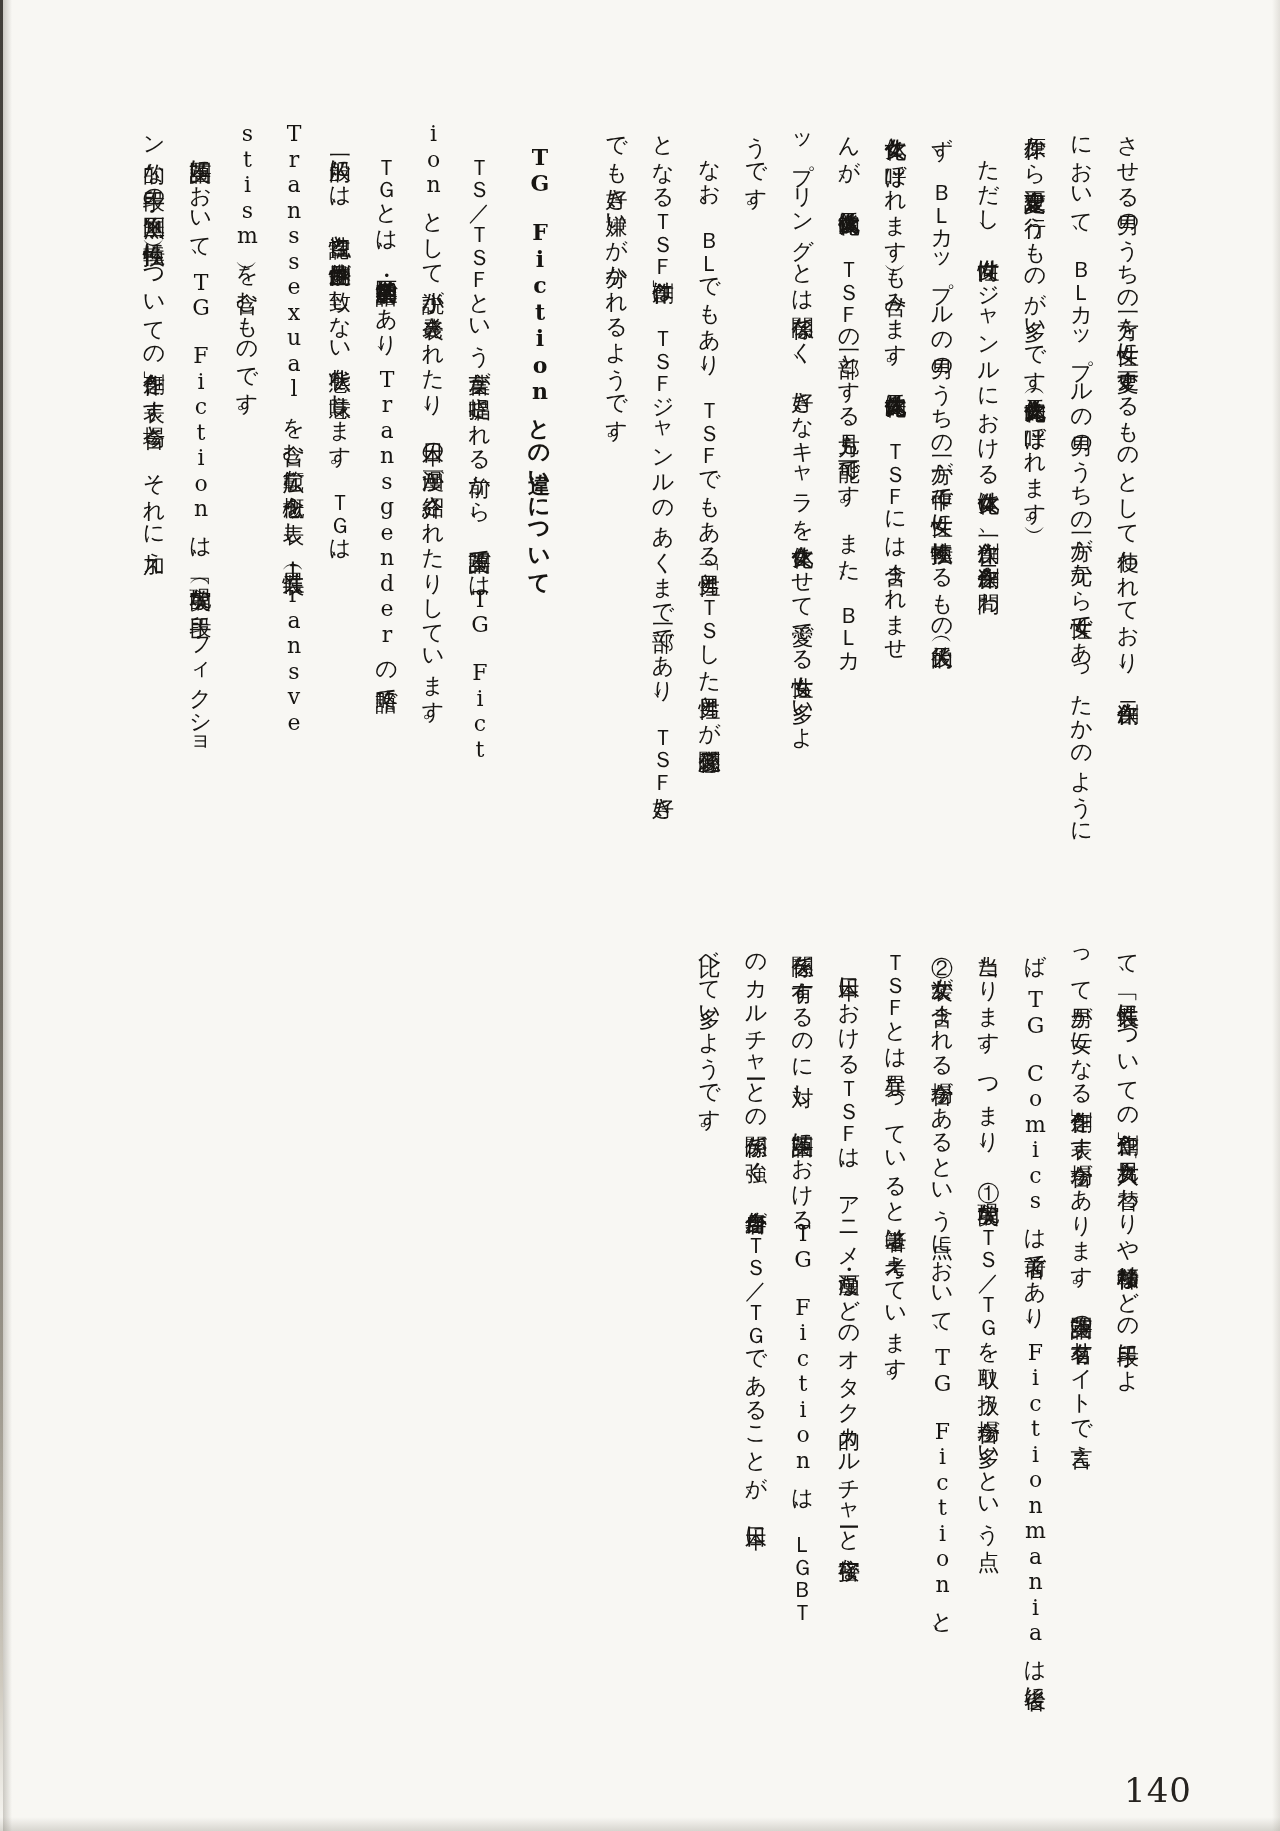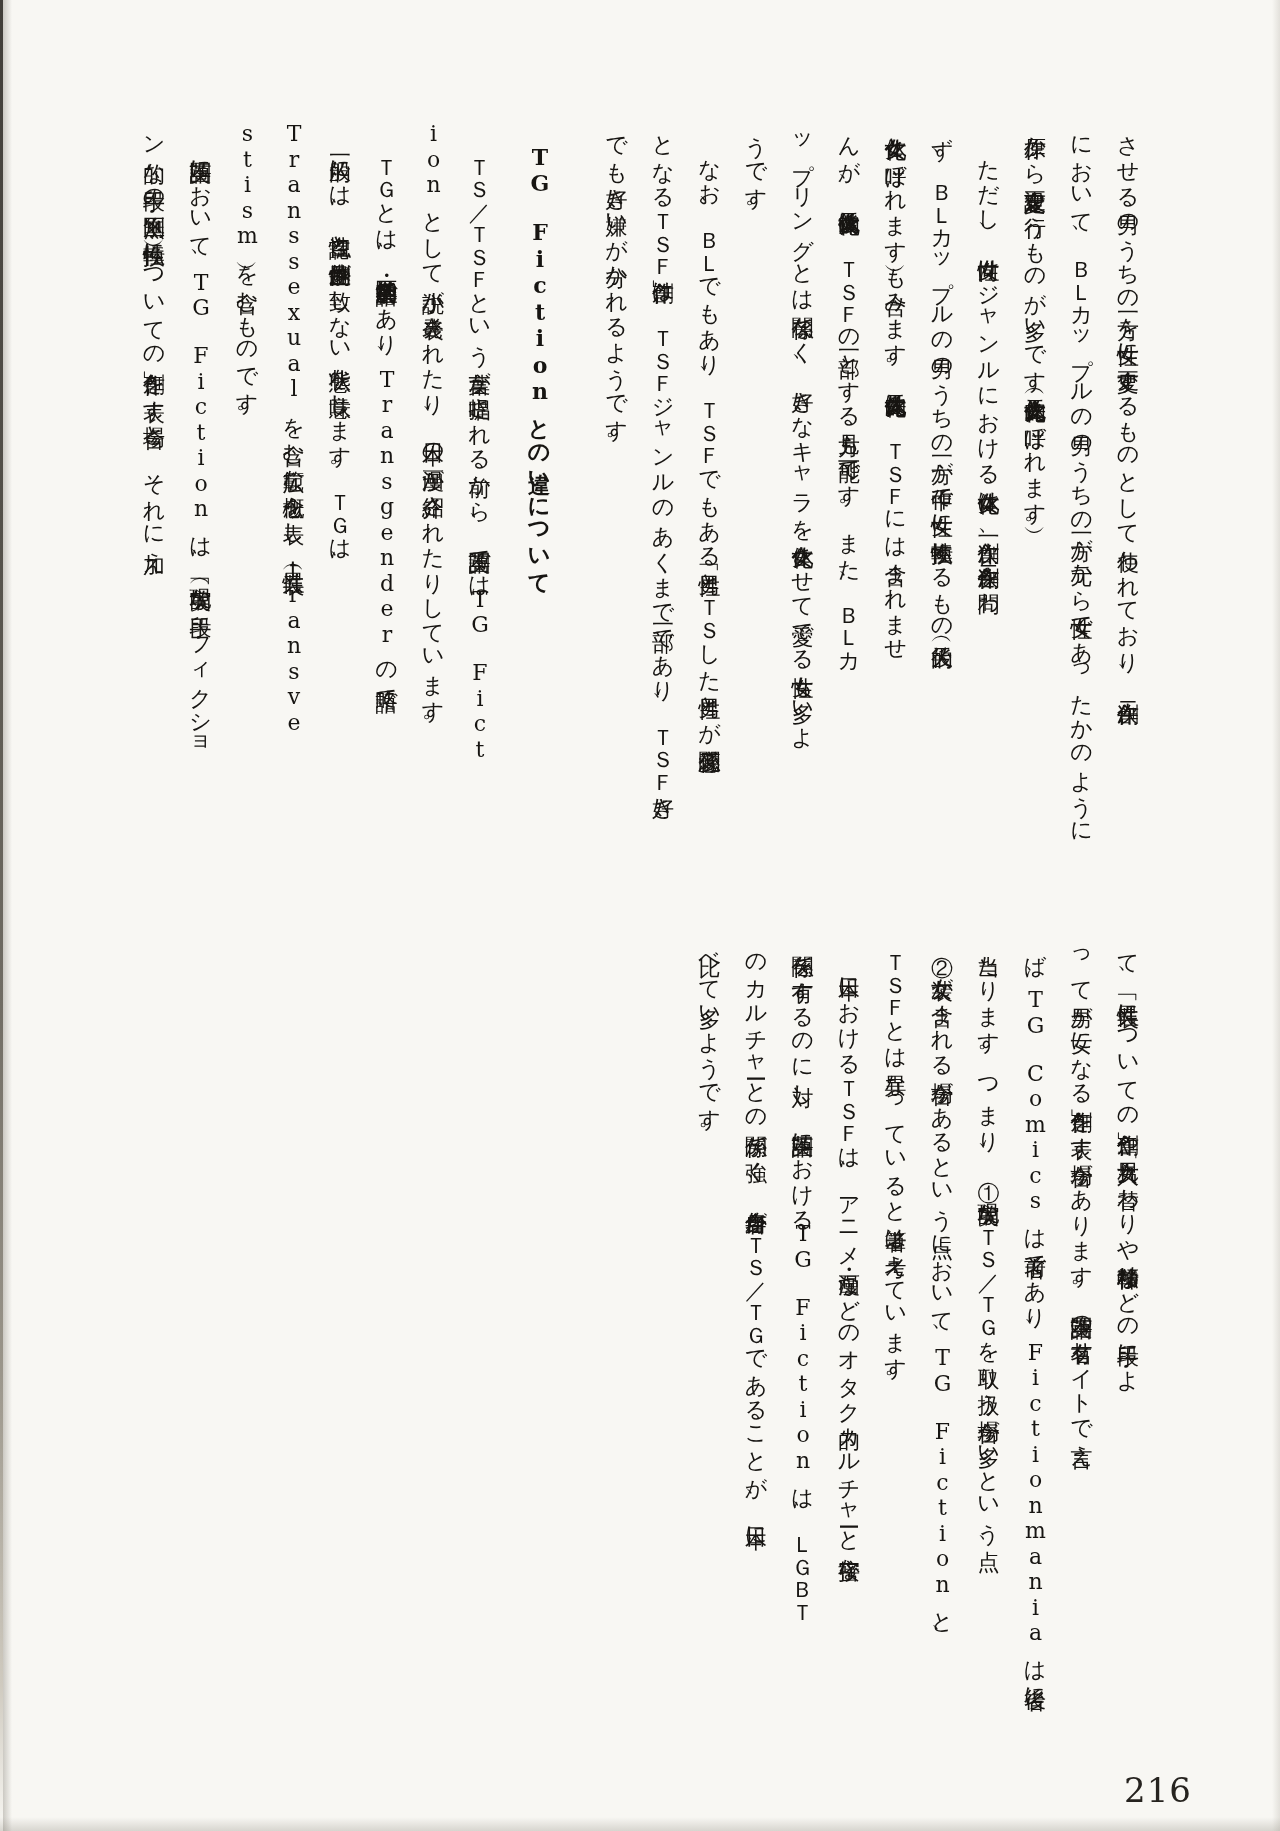--- a/index.html
+++ b/index.html
@@ -100,15 +100,15 @@
     <div class="col">ば、TG　Comicsは前者であり、Fictionmaniaは後者に</div>
     <div class="col">当たります。つまり、①現実的なＴＳ／ＴＧを取り扱う場合が多いという点、</div>
     <div class="col">②女装が含まれる場合があるという点において、TG　Fictionと、</div>
     <div class="col">ＴＳＦとは異なっていると筆者は考えています。</div>
     <div class="col">　日本におけるＴＳＦは、アニメ・漫画などのオタク的カルチャーと密接な</div>
     <div class="col">関係を有するのに対し、英語圏におけるTG　Fictionは、ＬＧＢＴ</div>
     <div class="col">のカルチャーとの関係が強く、作者自身がＴＳ／ＴＧであることが、日本に</div>
     <div class="col">比べて多いようです。</div>
   </div>
 
-  <div class="page-number">216</div>
+  <div class="page-number">140</div>
 
 </div>
 
 </body></html>

